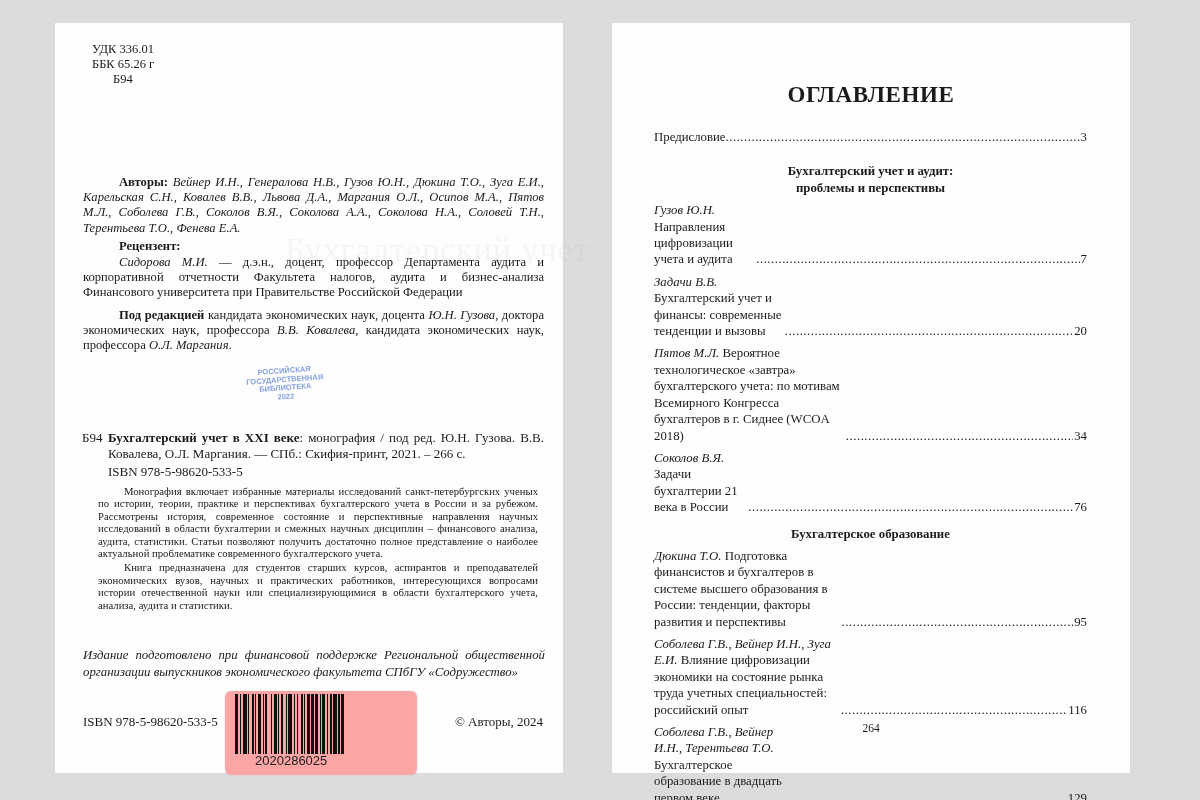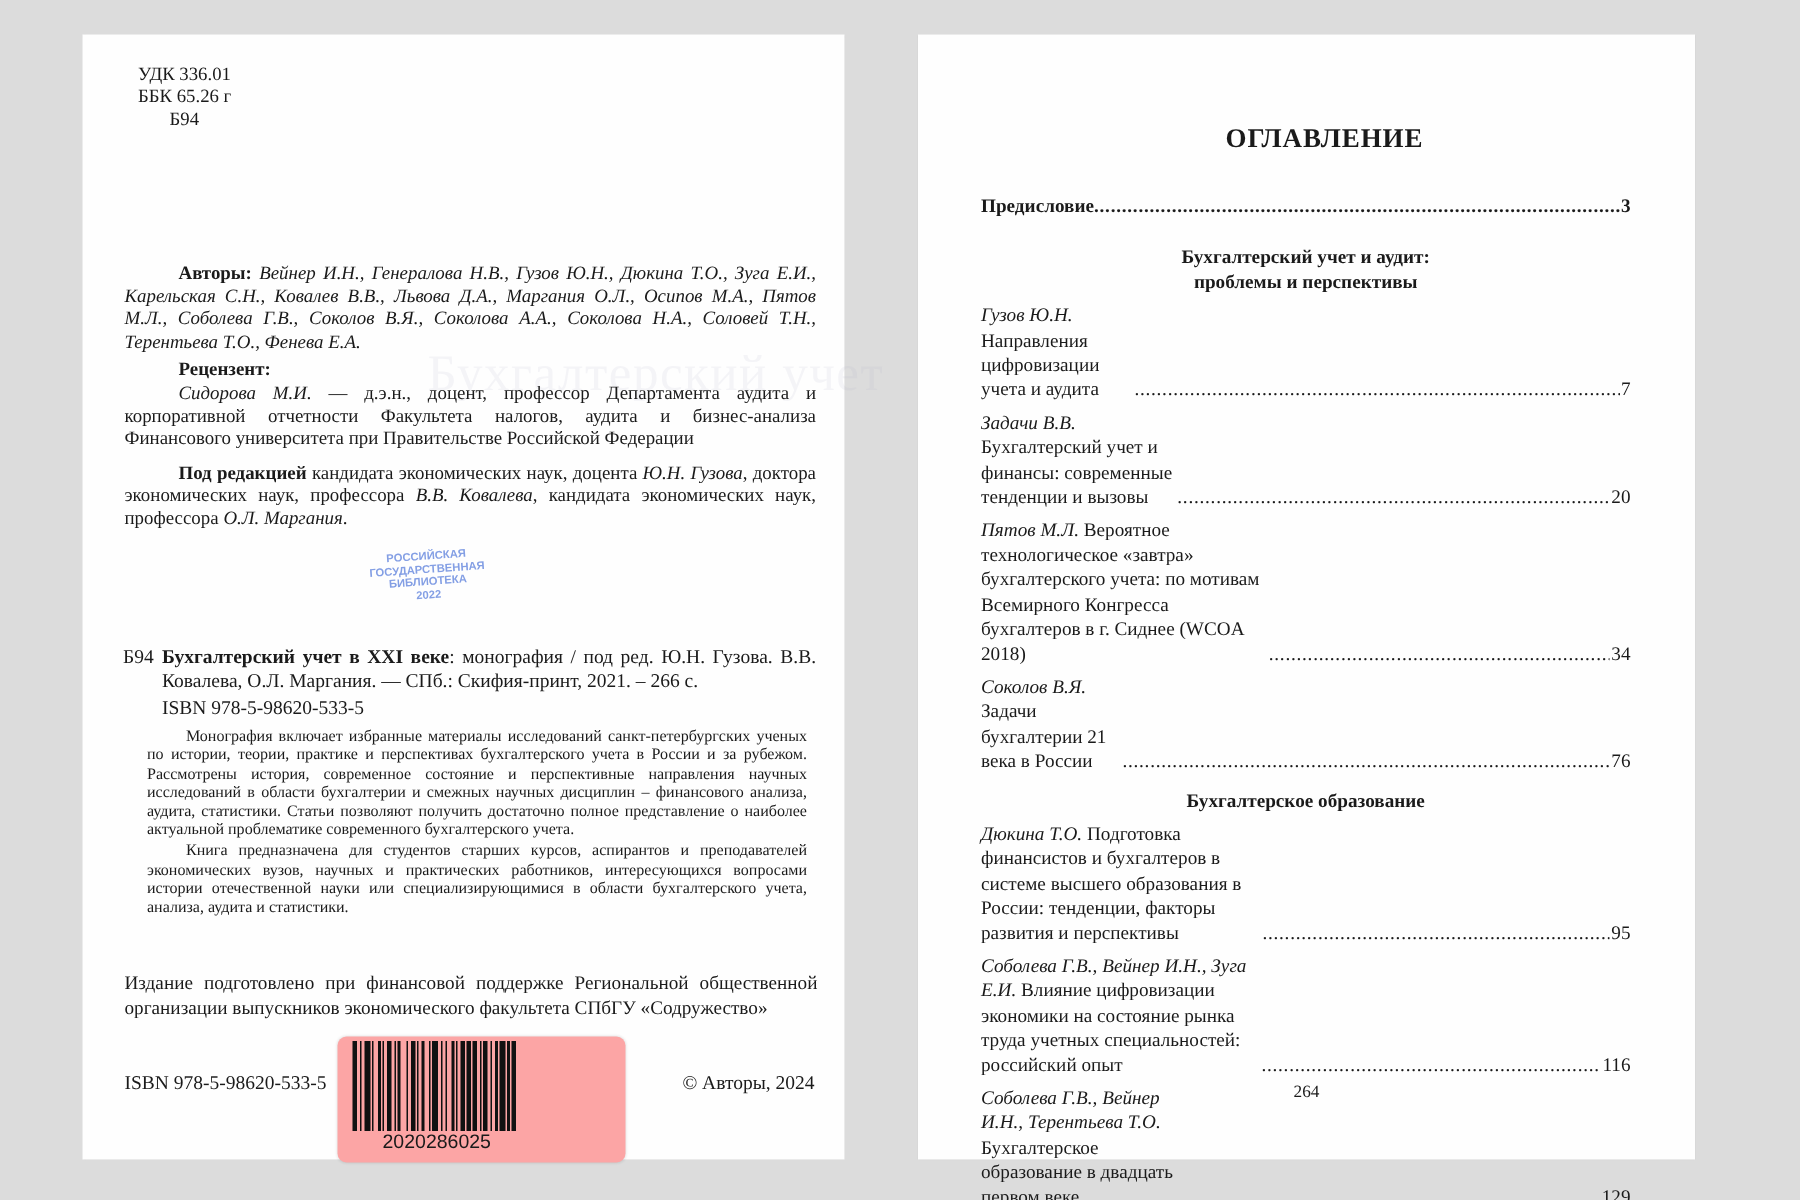--- a/index.html
+++ b/index.html
@@ -42,42 +42,42 @@
   }
 
   .biblio { position: absolute; left: 28px; top: 407px; width: 461px; font-size: 13px; line-height: 16px; }
   .biblio .num { position: absolute; left: -1px; top: 0; }
   .biblio .body { padding-left: 25px; text-align: justify; }
   .isbn-line { position: absolute; left: 53px; top: 441px; font-size: 13px; }
 
   .abstract { position: absolute; left: 41px; top: 460px; width: 444px; font-size: 10.7px; line-height: 12.4px; text-align: justify; }
   .abstract p { margin: 2px; text-indent: 26px; }
 
-  .sponsor { position: absolute; left: 28px; top: 624px; width: 462px; font-size: 12.8px; line-height: 16.5px; text-align: justify; }
+  .sponsor { position: absolute; left: 28px; top: 624px; width: 462px; font-size: 12.8px; line-height: 16.5px; font-style: italic; text-align: justify; }
 
   .isbn-bottom { position: absolute; left: 28px; top: 691px; font-size: 13px; }
   .copyright { position: absolute; right: 20px; top: 691px; font-size: 13px; }
   .barcode-box {
     position: absolute; left: 170px; top: 668px; width: 192px; height: 84px;
     background: #fca5a5; border-radius: 6px; box-shadow: 0 0 2px rgba(0,0,0,0.12);
   }
   .barcode { position: absolute; left: 10px; top: 3px; width: 157px; height: 60px; display: flex; align-items: stretch; }
   .barcode span { display: block; background: #111; }
   .barcode .gap { background: transparent; }
   .barcode-num { position: absolute; left: 30px; top: 62px; font-family: "Liberation Sans", "DejaVu Sans", sans-serif; font-size: 13px; }
 
   
-  .toc-title { position: absolute; left: 12px; width: 100%; top: 59px; text-align: center; font-size: 18px; font-weight: bold; letter-spacing: 0.6px; }
+  .toc-title { position: absolute; left: 0; width: 100%; top: 59px; text-align: center; font-size: 23px; font-weight: bold; letter-spacing: 0.6px; }
   .toc { position: absolute; left: 42px; top: 106px; width: 433px; font-size: 12.8px; line-height: 16.4px; }
   .toc-row { display: flex; align-items: flex-end; margin-bottom: 8px; }
   .toc-row .txt { flex: 0 1 auto; }
   .toc-row .dots { flex: 1 1 auto; overflow: hidden; white-space: nowrap; min-width: 20px; }
   .toc-row .dots::after { content: "................................................................................................................................................................................................................................................................"; letter-spacing: 0.5px; }
   .toc-row .pg { flex: 0 0 auto; padding-left: 1px; }
-  .toc-row.bold { font-weight: bold; }
+  .toc-row.bold { font-weight: normal; }
   .toc-section { text-align: center; font-weight: bold; margin: 10px 0 6px 0; }
   .toc-section.first { margin-top: 18px; }
   .toc-row.item { margin-bottom: 6px; }
   .page-number { position: absolute; left: 0; width: 100%; top: 699px; text-align: center; font-size: 11.5px; }
 </style>
 </head>
 <body>
 
 <div class="page" id="left-page">
   <div class="codes">

